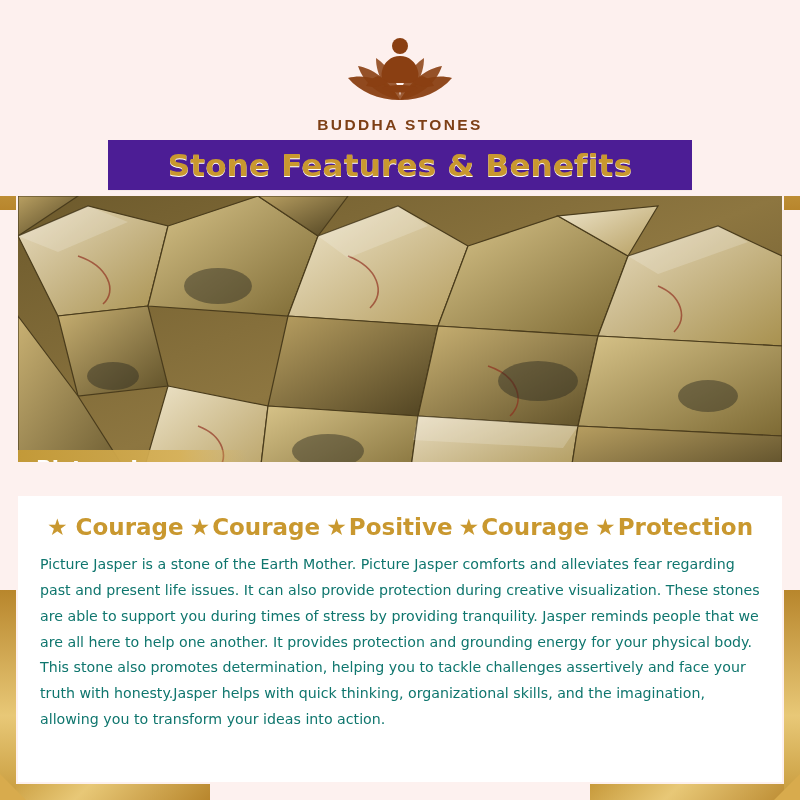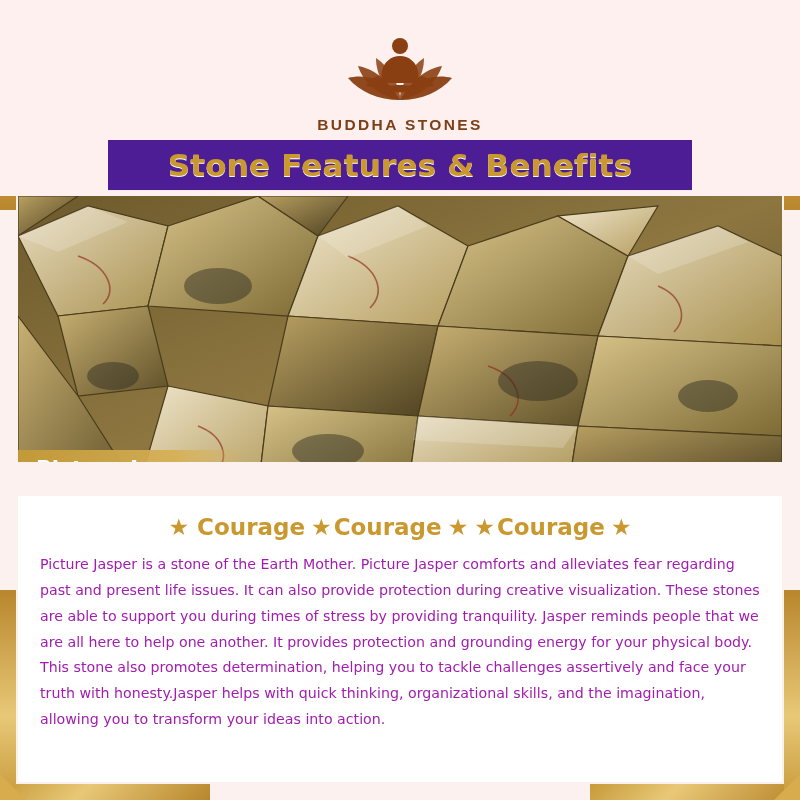--- a/index.html
+++ b/index.html
@@ -156,21 +156,21 @@
     line-height: 1;
     color: #c9982f;
   }
   .benefit.first { gap: 8px; }
 
   .body-text {
     margin: 6px 22px 0 22px;
     font-family: "DejaVu Sans", sans-serif;
     font-size: 14.2px;
     line-height: 1.82;
-    color: #a21caf;
+    color: #0f766e;
     text-align: left;
   }
 </style>
 </head>
 <body>
 
 <div class="page">
 
   <div class="frame-top-left"></div>
   <div class="frame-top-right"></div>
@@ -293,26 +293,28 @@
       <span class="benefit first">
         <span class="star">★</span>
         <span>Courage</span>
       </span>
       <span class="benefit">
         <span class="star">★</span>
         <span>Courage</span>
       </span>
       <span class="benefit">
         <span class="star">★</span>
+        <span>Positive</span>
       </span>
       <span class="benefit">
         <span class="star">★</span>
         <span>Courage</span>
       </span>
       <span class="benefit">
         <span class="star">★</span>
+        <span>Protection</span>
       </span>
     </div>
 
     <p class="body-text">Picture Jasper is a stone of the Earth Mother. Picture Jasper comforts and alleviates fear regarding past and present life issues. It can also provide protection during creative visualization. These stones are able to support you during times of stress by providing tranquility. Jasper reminds people that we are all here to help one another. It provides protection and grounding energy for your physical body. This stone also promotes determination, helping you to tackle challenges assertively and face your truth with honesty.Jasper helps with quick thinking, organizational skills, and the imagination, allowing you to transform your ideas into action.</p>
   </div>
 
 </div>
 
 </body></html>

